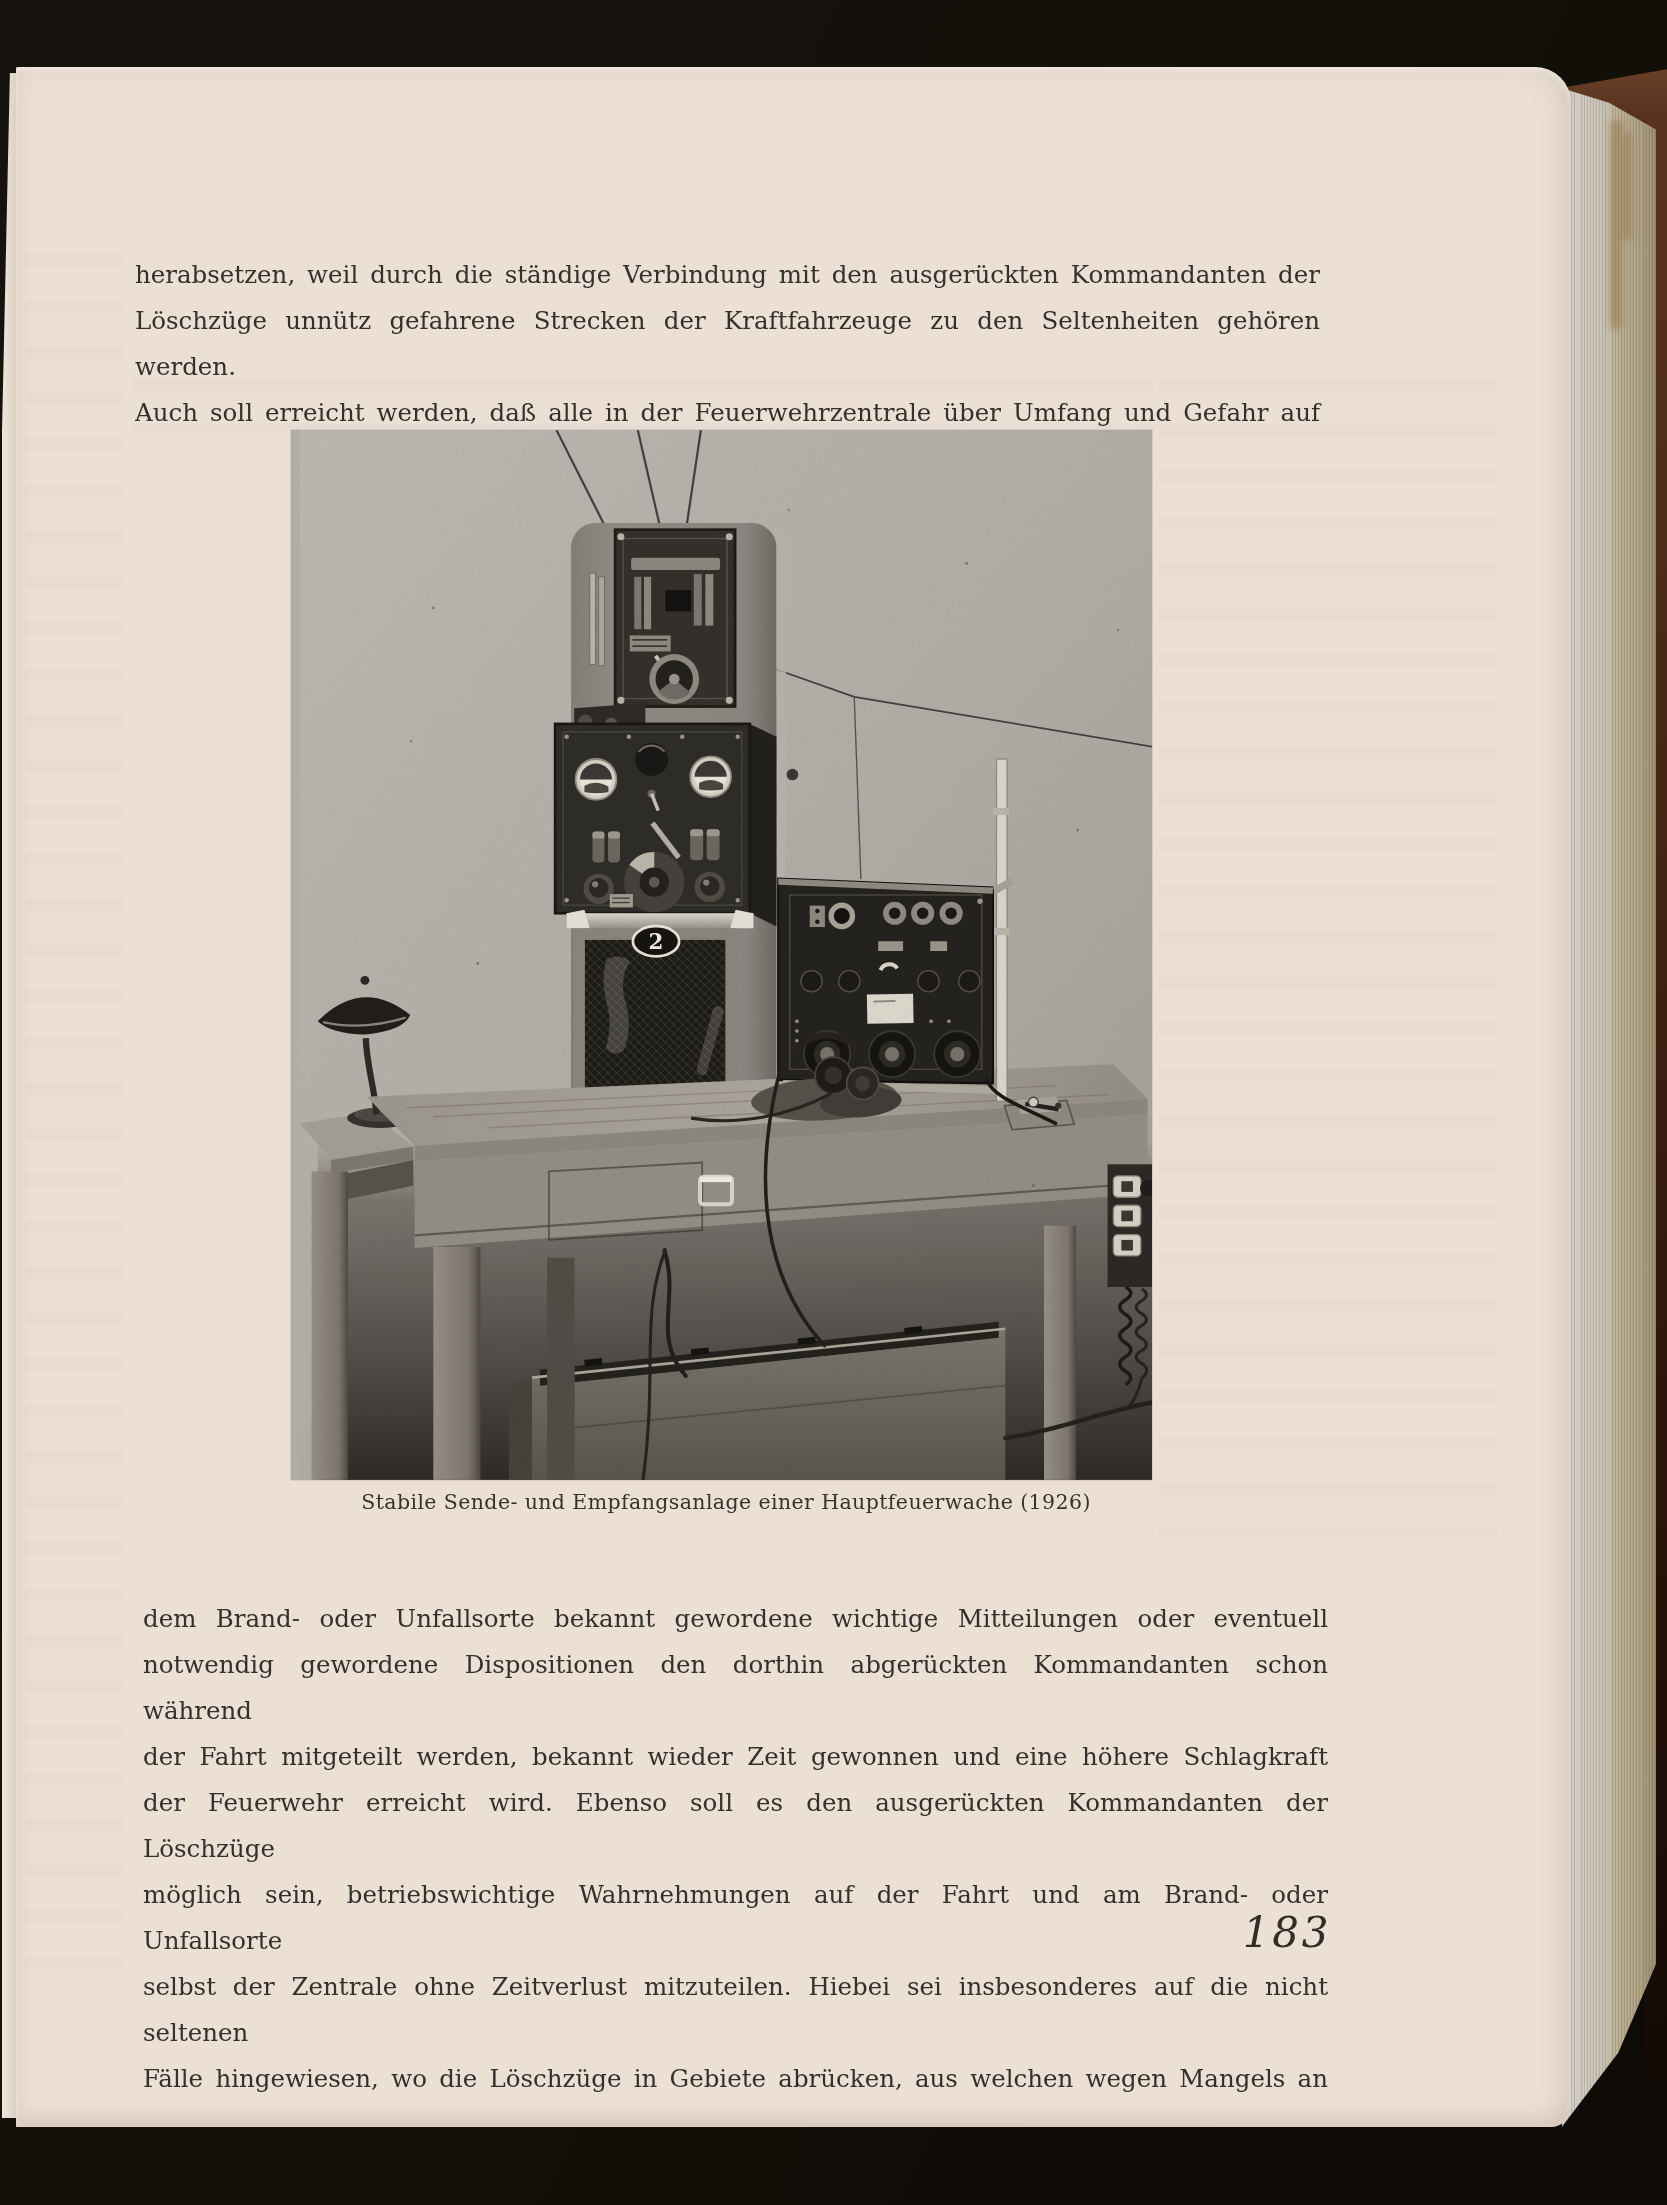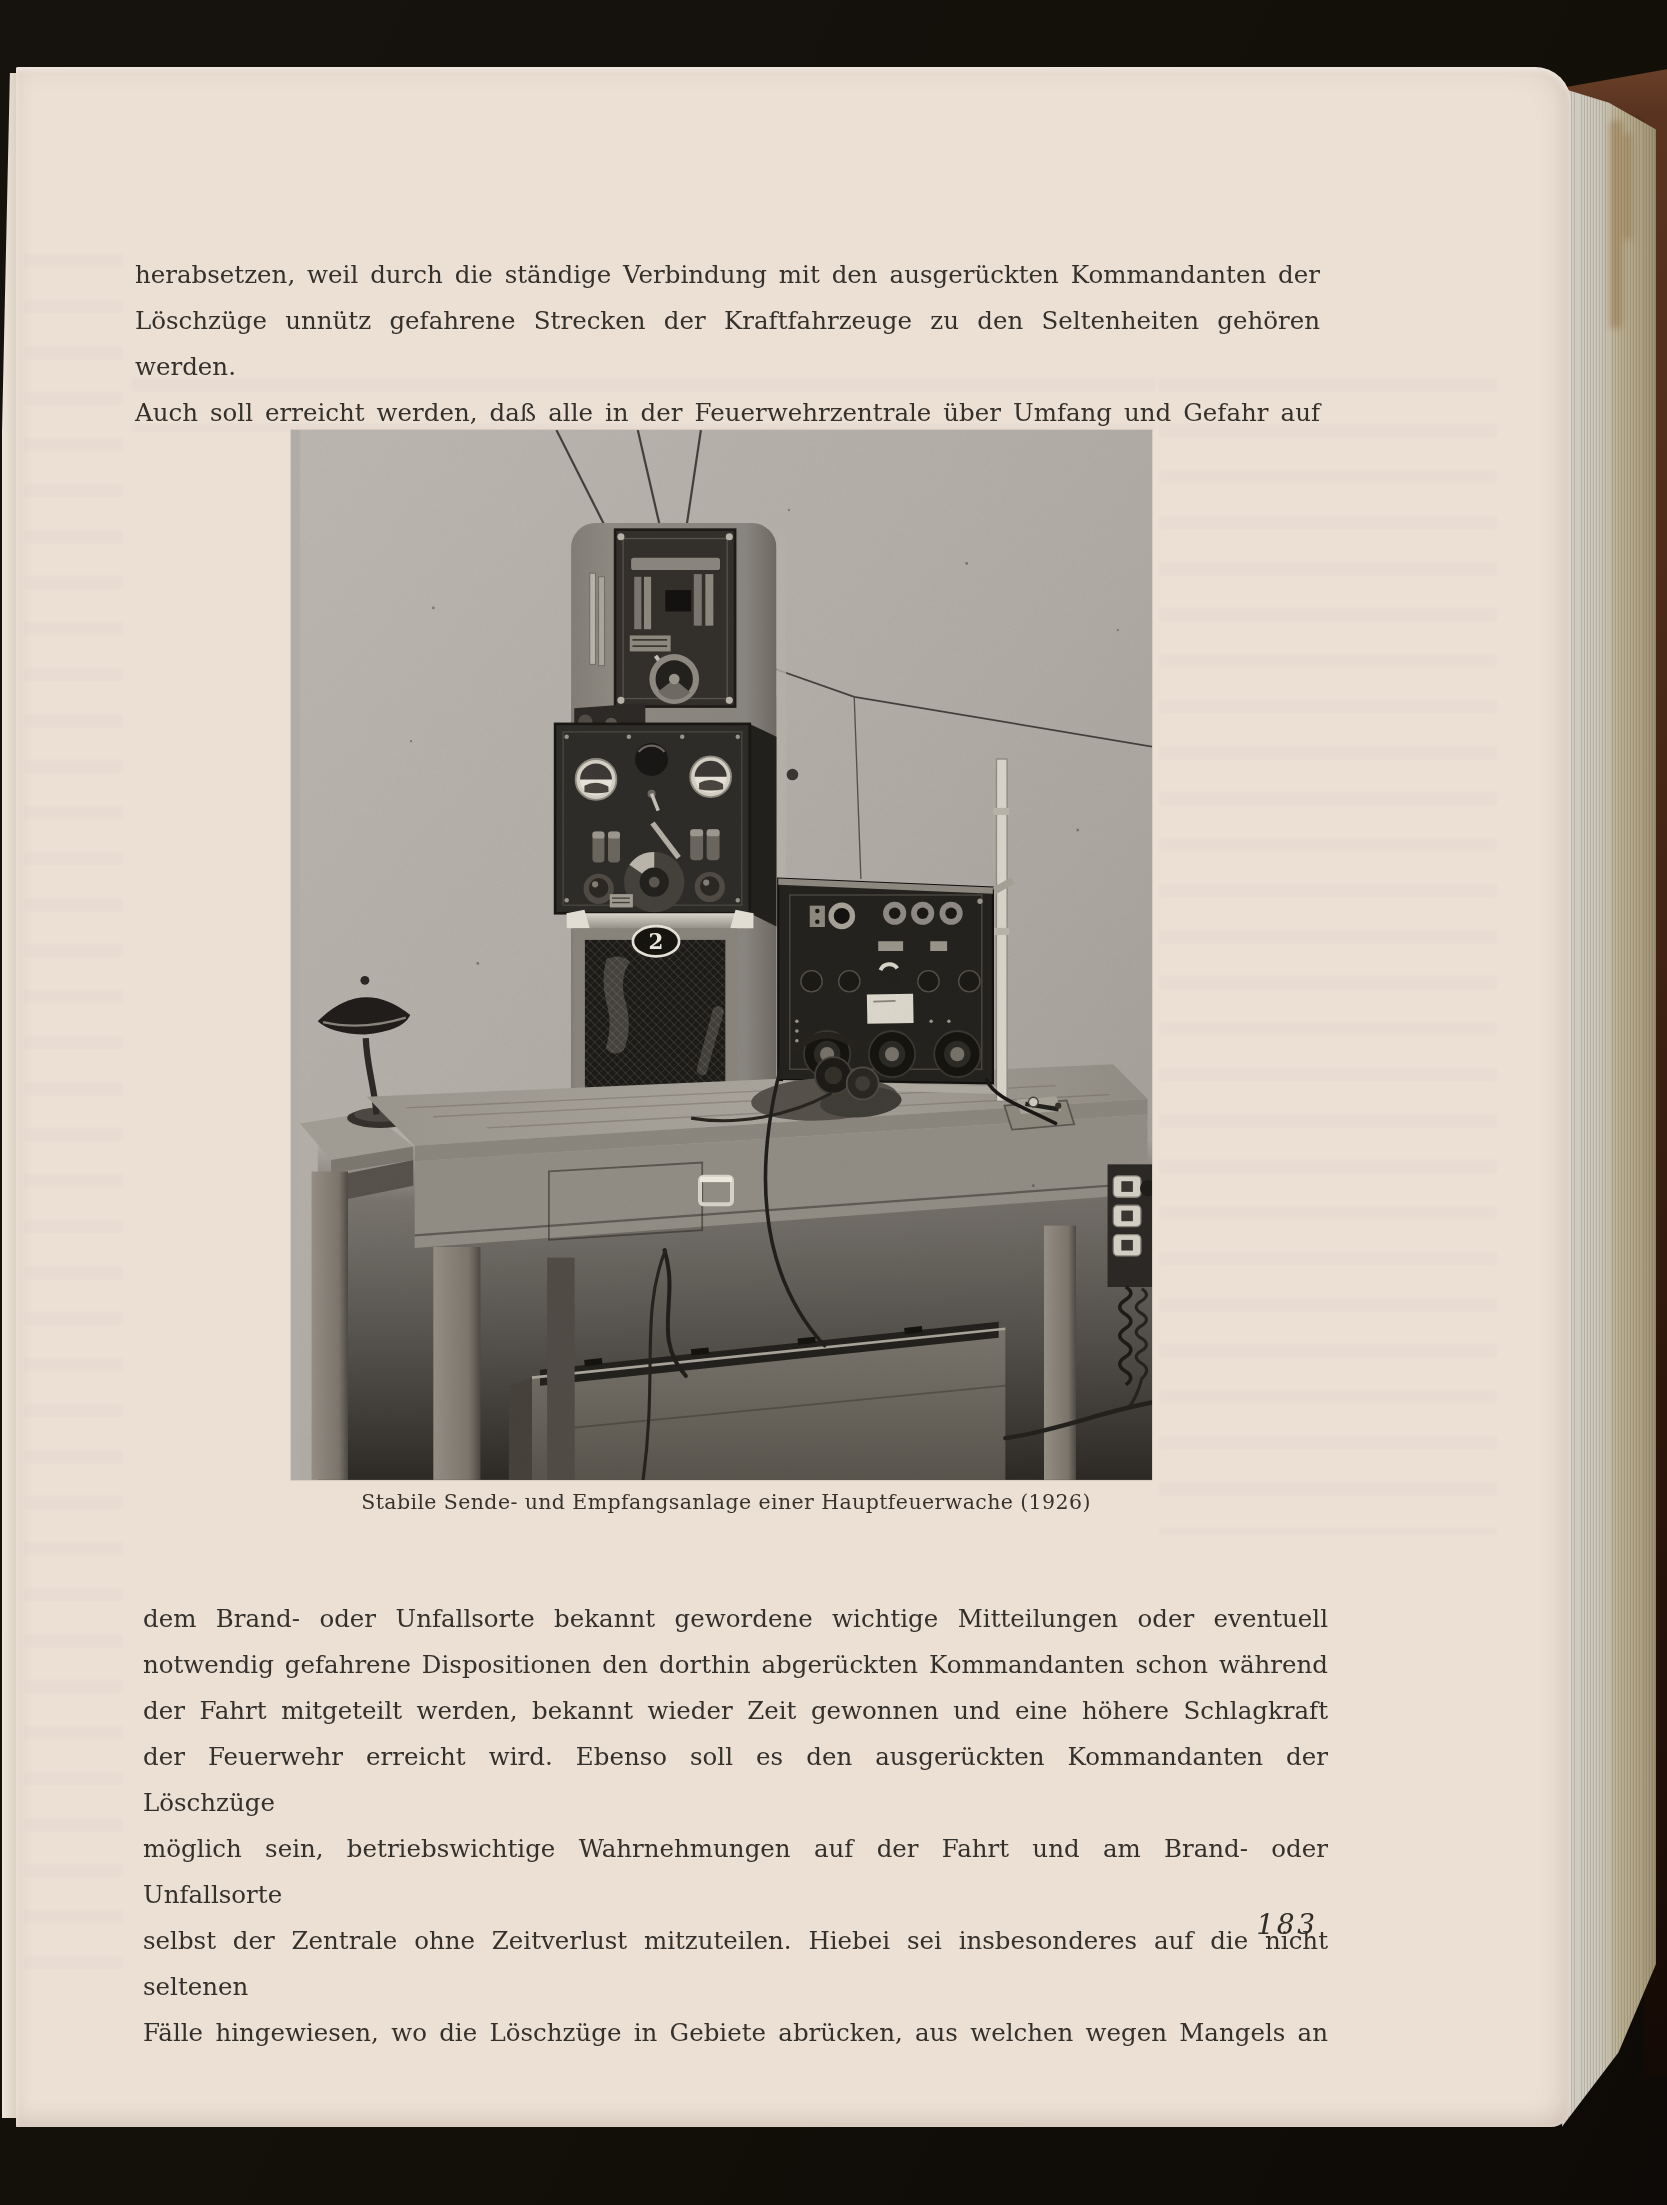--- a/index.html
+++ b/index.html
@@ -46,21 +46,21 @@
     position:absolute;opacity:.5;pointer-events:none;
     background:repeating-linear-gradient(180deg,rgba(125,133,142,.07) 0 13.3px,rgba(125,133,142,0) 13.3px 46px);
     filter:blur(0.9px);
   }
   .bodytext{color:#34302b;font-size:24.5px;line-height:46px;}
   .line{text-align:justify;text-align-last:justify;word-spacing:2.7px;white-space:nowrap2;}
   #caption{
     color:#37322b;font-size:20.5px;font-weight:normal;text-align:center;letter-spacing:0.4px;
   }
   #page-number{
-    color:#322d27;font-size:28px;font-style:italic;letter-spacing:2.7px;text-align:center;
+    color:#322d27;font-size:42px;font-style:italic;letter-spacing:2.7px;text-align:center;
   }
   
   #photo{
     left:275px;top:363px;width:852px;height:1050px;background:#b1ada6;
     box-shadow:0 0 0 0.4px rgba(90,85,78,.35);
   }
   #photo svg{display:block;}
 </style>
 </head>
 <body>
@@ -407,21 +407,21 @@
           <circle cx="1100" cy="180" r="2.5"></circle>
     </g>
     <rect x="0" y="0" width="1917" height="2362" filter="url(#grainF)" opacity="0.10" style="mix-blend-mode:multiply"></rect>
   </svg>
   </div>
 
   <div class="abs" id="caption" style="left:275px;top:1423px;width:852px;">Stabile Sende- und Empfangsanlage einer Hauptfeuerwache (1926)</div>
 
   <div class="abs bodytext" style="left:110px;top:1529px;width:1185px;margin-left:8px;">
     <div class="line">dem Brand- oder Unfallsorte bekannt gewordene wichtige Mitteilungen oder eventuell</div>
-    <div class="line">notwendig gefahrene Dispositionen den dorthin abgerückten Kommandanten schon während</div>
+    <div class="line">notwendig gewordene Dispositionen den dorthin abgerückten Kommandanten schon während</div>
     <div class="line">der Fahrt mitgeteilt werden, bekannt wieder Zeit gewonnen und eine höhere Schlagkraft</div>
     <div class="line">der Feuerwehr erreicht wird. Ebenso soll es den ausgerückten Kommandanten der Löschzüge</div>
     <div class="line">möglich sein, betriebswichtige Wahrnehmungen auf der Fahrt und am Brand- oder Unfallsorte</div>
     <div class="line">selbst der Zentrale ohne Zeitverlust mitzuteilen. Hiebei sei insbesonderes auf die nicht seltenen</div>
     <div class="line">Fälle hingewiesen, wo die Löschzüge in Gebiete abrücken, aus welchen wegen Mangels an</div>
   </div>
 
   <div class="abs" id="page-number" style="left:1200px;top:1841px;width:124px;">183</div>
 
 </div>

